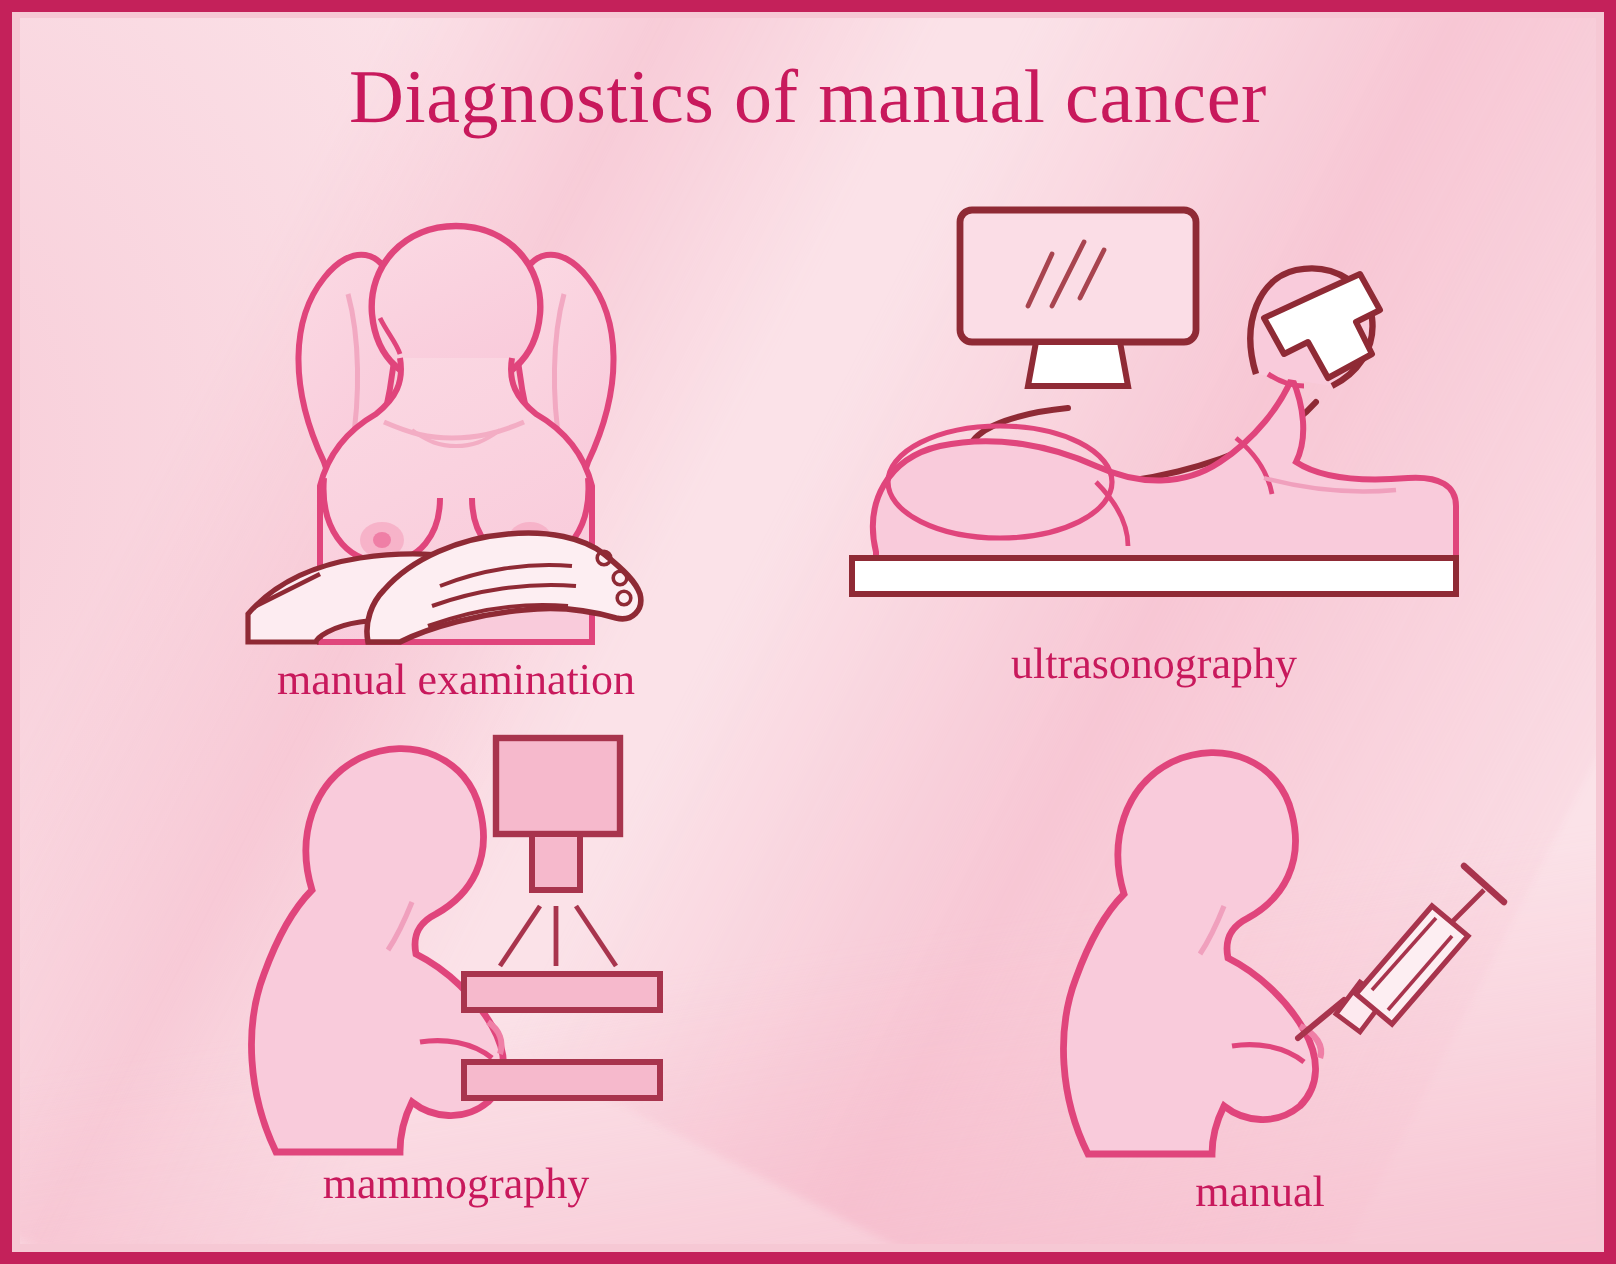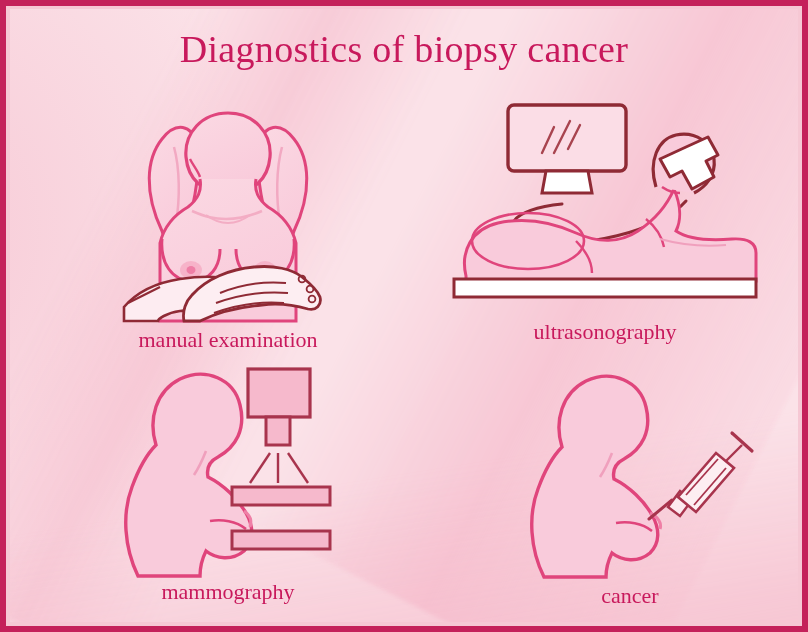--- a/index.html
+++ b/index.html
@@ -95,21 +95,21 @@
   <div class="frame-outer"></div>
   <div class="frame-inner-line"></div>
 
   <div class="stage">
 
     <div class="bg-band band-d"></div>
     <div class="bg-band band-b"></div>
     <div class="bg-band band-a"></div>
     <div class="bg-band band-c"></div>
 
-    <div class="title">Diagnostics of biopsy cancer</div>
+    <div class="title">Diagnostics of manual cancer</div>
 
     <div class="panel" style="left:78px; top:72px; width:280px; height:240px;">
       <svg width="280" height="240" viewBox="0 0 280 240">
         <defs>
           <linearGradient id="skinG" x1="0" y1="0" x2="0.5" y2="1">
             <stop offset="0%" stop-color="#fbd9e3"></stop>
             <stop offset="100%" stop-color="#f9cbdb"></stop>
           </linearGradient>
         </defs>
 
@@ -142,21 +142,21 @@
         <path d="M132 212 C152 204 176 200 198 202" fill="none" stroke="#8f2a35" stroke-width="2"></path>
         <path d="M128 222 C150 214 176 210 200 212" fill="none" stroke="#8f2a35" stroke-width="2"></path>
         <path d="M126 232 C148 224 172 220 196 222" fill="none" stroke="#8f2a35" stroke-width="2"></path>
         <circle cx="214" cy="198" r="3.4" fill="none" stroke="#8f2a35" stroke-width="1.8"></circle>
         <circle cx="222" cy="208" r="3.4" fill="none" stroke="#8f2a35" stroke-width="1.8"></circle>
         <circle cx="224" cy="218" r="3.4" fill="none" stroke="#8f2a35" stroke-width="1.8"></circle>
       </svg>
       <div class="caption" style="top:246px;">manual examination</div>
     </div>
 
-    <div class="panel" style="left:440px; top:82px; width:310px; height:215px;">
+    <div class="panel" style="left:412px; top:82px; width:310px; height:215px;">
       <svg width="310" height="215" viewBox="0 0 310 215">
 
         <path d="M112 113 C60 118 48 140 80 148 C130 160 210 140 236 110" fill="none" stroke="#8f2a35" stroke-width="3" stroke-linecap="round"></path>
 
         <rect x="58" y="14" width="118" height="66" rx="6" fill="#fbdde6" stroke="#8f2a35" stroke-width="3.4"></rect>
         <path d="M92 62 L104 36" stroke="#a8444f" stroke-width="2.4" stroke-linecap="round"></path>
         <path d="M104 62 L120 30" stroke="#a8444f" stroke-width="2.4" stroke-linecap="round"></path>
         <path d="M118 58 L130 34" stroke="#a8444f" stroke-width="2.4" stroke-linecap="round"></path>
         <path d="M96 80 L138 80 L142 102 L92 102 Z" fill="#ffffff" stroke="#8f2a35" stroke-width="3"></path>
 
@@ -216,17 +216,17 @@
         <path d="M158 140 L170 124 L182 133 L170 149 Z" fill="#fde9ef" stroke="#a8344d" stroke-width="2.4"></path>
 
         <path d="M168 130 L206 86 L224 101 L186 145 Z" fill="#fdeef2" stroke="#a8344d" stroke-width="2.6"></path>
         <path d="M176 128 L208 92" stroke="#a8344d" stroke-width="1.8"></path>
         <path d="M184 138 L216 101" stroke="#a8344d" stroke-width="1.8"></path>
 
         <path d="M216 94 L232 78" stroke="#a8344d" stroke-width="2.4"></path>
 
         <path d="M222 66 L242 84" stroke="#a8344d" stroke-width="3.2" stroke-linecap="round"></path>
       </svg>
-      <div class="caption" style="top:216px;">cancer</div>
+      <div class="caption" style="top:216px;">manual</div>
     </div>
 
   </div>
 </div>
 
 </body></html>

